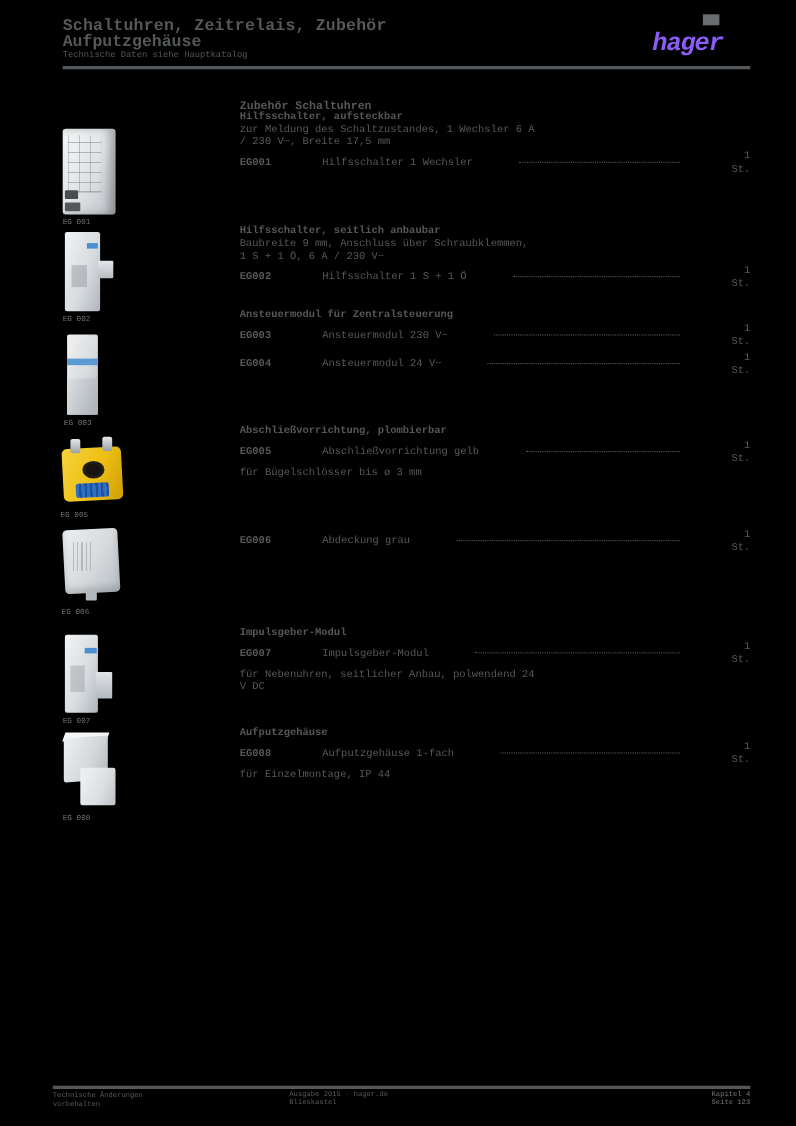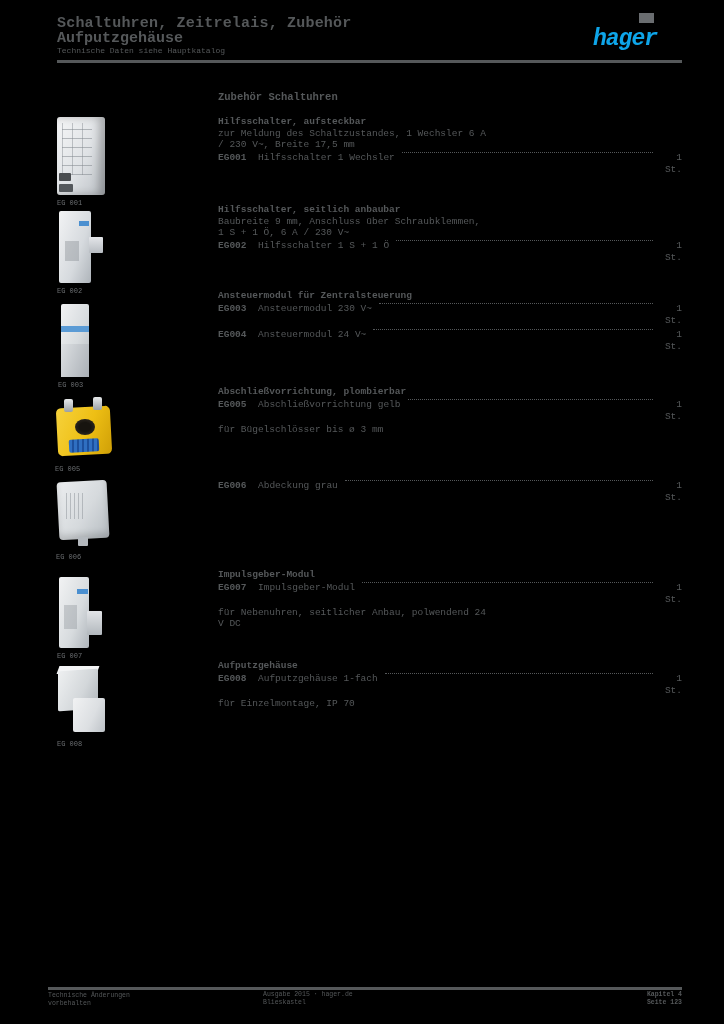--- a/index.html
+++ b/index.html
@@ -4,30 +4,30 @@
 <style>
   html,body{margin:0;padding:0;background:#000;}
   .page{position:relative;width:724px;height:1024px;background:#000;overflow:hidden;
         font-family:Liberation Mono, monospace;color:#55585a;}
   
   .title1{position:absolute;left:57px;top:15px;font-size:15px;font-weight:bold;letter-spacing:.2px;}
   .title2{position:absolute;left:57px;top:30px;font-size:15px;font-weight:bold;}
   .subtitle{position:absolute;left:57px;top:46px;font-size:8px;}
   .logo-mark{position:absolute;left:639px;top:13px;width:15px;height:10px;background:#6a6d70;}
   .logo{position:absolute;left:593px;top:26px;width:90px;font-size:23px;font-weight:bold;
-        font-style:italic;color:#0ea5e9;letter-spacing:-1px;}
+        font-style:italic;color:#8b5cf6;letter-spacing:-1px;}
   .hrule{position:absolute;left:57px;top:60px;width:625px;height:3px;background:#55585a;}
   .section-heading{position:absolute;left:218px;top:91px;font-size:10.5px;font-weight:bold;}
   
   .pwrap{position:absolute;}
   .caption{font-size:7px;color:#6a6d70;margin-top:4px;}
   .ptext{position:absolute;left:218px;width:464px;}
   .pname{font-size:9.5px;font-weight:bold;line-height:11px;}
   .pdesc{font-size:9.5px;line-height:11px;width:272px;margin-top:1px;}
-  .refrow{display:flex;align-items:flex-start;font-size:9.5px;line-height:12px;margin-top:2px;}
+  .refrow{display:flex;align-items:center;font-size:9.5px;line-height:12px;margin-top:2px;gap:35px;}
   .code{font-weight:bold;width:40px;flex:none;}
   .rdesc{flex:none;padding-right:4px;}
   .lead{flex:1;border-bottom:1px dotted #55585a;margin:0 3px 2px 3px;}
   .pack{flex:none;width:26px;text-align:right;}
   
   .ph{position:relative;}
   .ph1{width:48px;height:78px;border-radius:3px;background:linear-gradient(120deg,#f5f6f7 0%,#dfe2e5 55%,#b9bec3 100%);box-shadow:inset -6px 0 8px rgba(0,0,0,.25);}
   .ph1 .grid{position:absolute;left:5px;top:6px;width:30px;height:52px;
        background:repeating-linear-gradient(0deg,rgba(130,136,142,.55) 0 1px,transparent 1px 9px),
                   repeating-linear-gradient(90deg,rgba(130,136,142,.45) 0 1px,transparent 1px 10px);}
@@ -89,21 +89,21 @@
   <div class="section-heading">Zubehör Schaltuhren</div>
 
   <div class="pwrap" style="left:57px;top:117px">
     <div class="ph ph1">
       <div class="grid"></div>
       <div class="foot1"></div>
       <div class="foot2"></div>
     </div>
     <div class="caption">EG 001</div>
   </div>
-  <div class="ptext" style="top:116px">
+  <div class="ptext" style="top:100px">
     <div class="pname">Hilfsschalter, aufsteckbar</div>
     <div class="pdesc">zur Meldung des Schaltzustandes, 1 Wechsler 6 A / 230 V~, Breite 17,5 mm</div>
     <div class="refrow">
       <span class="code">EG001</span>
       <span class="rdesc">Hilfsschalter 1 Wechsler</span>
       <span class="lead"></span>
       <span class="pack">1 St.</span>
     </div>
   </div>
 
@@ -128,21 +128,21 @@
   </div>
 
   <div class="pwrap" style="left:58px;top:304px">
     <div class="ph ph3">
       <div class="body"></div>
       <div class="stripe"></div>
       <div class="lower"></div>
     </div>
     <div class="caption">EG 003</div>
   </div>
-  <div class="ptext" style="top:290px">
+  <div class="ptext" style="top:280px">
     <div class="pname">Ansteuermodul für Zentralsteuerung</div>
     <div class="refrow">
       <span class="code">EG003</span>
       <span class="rdesc">Ansteuermodul 230 V~</span>
       <span class="lead"></span>
       <span class="pack">1 St.</span>
     </div>
     <div class="refrow">
       <span class="code">EG004</span>
       <span class="rdesc">Ansteuermodul 24 V~</span>
@@ -218,21 +218,21 @@
     <div class="caption">EG 008</div>
   </div>
   <div class="ptext" style="top:660px">
     <div class="pname">Aufputzgehäuse</div>
     <div class="refrow">
       <span class="code">EG008</span>
       <span class="rdesc">Aufputzgehäuse 1-fach</span>
       <span class="lead"></span>
       <span class="pack">1 St.</span>
     </div>
-    <div class="pdesc">für Einzelmontage, IP 70</div>
+    <div class="pdesc">für Einzelmontage, IP 44</div>
   </div>
 
   <div class="frule"></div>
   <div class="ft left">
     <div>Technische Änderungen</div>
     <div>vorbehalten</div>
   </div>
   <div class="ft center">
     <div>Ausgabe 2015 · hager.de</div>
     <div>Blieskastel</div>

